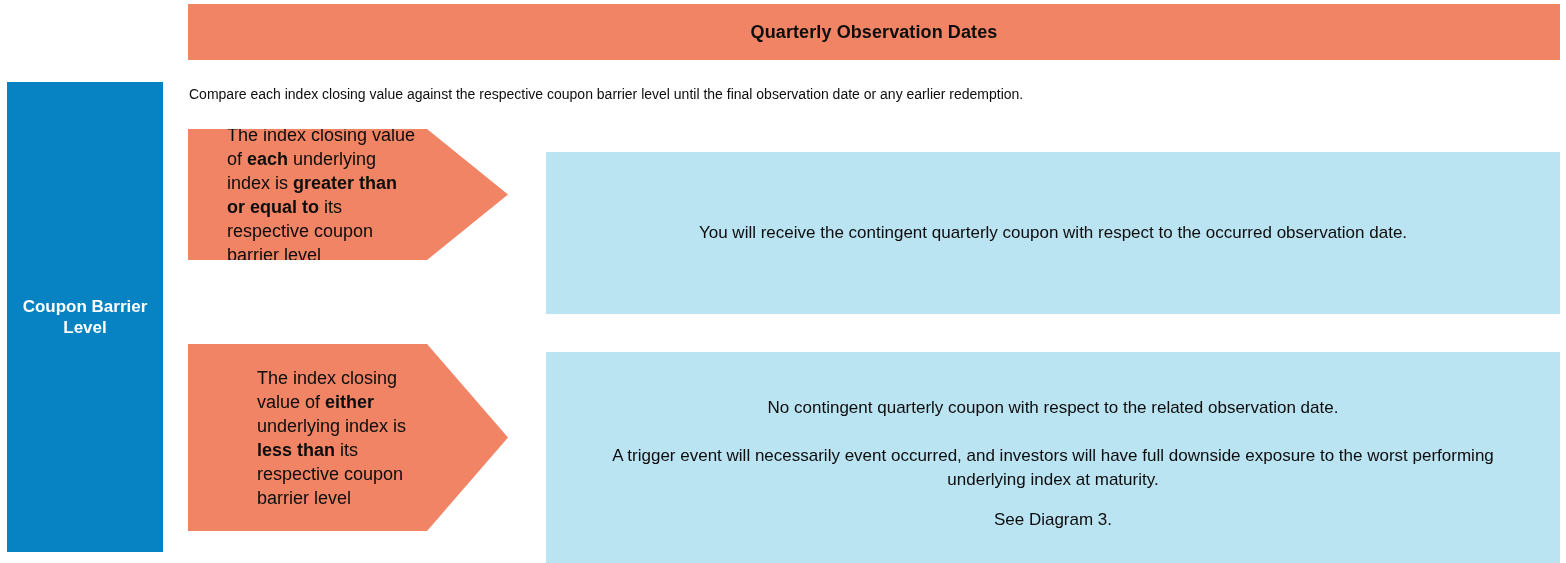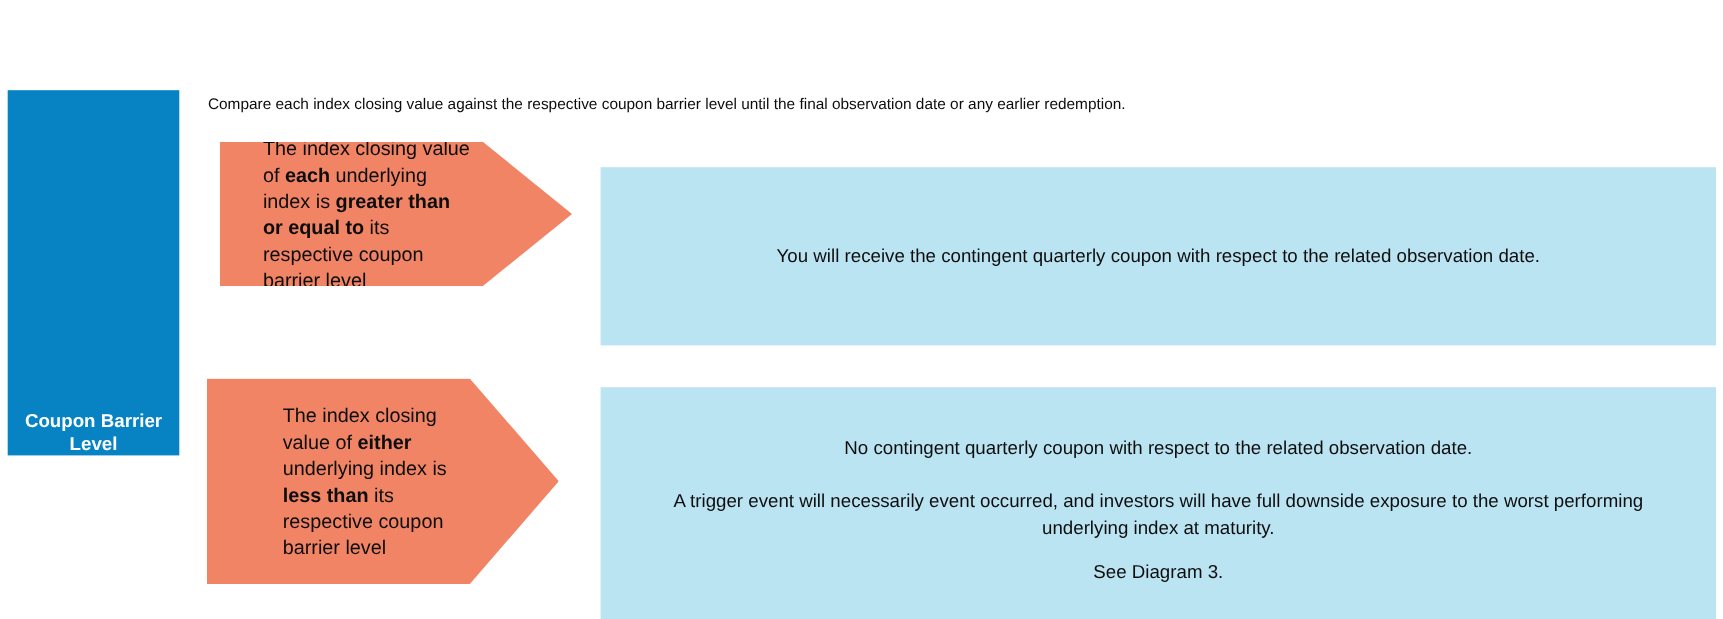--- a/index.html
+++ b/index.html
@@ -18,24 +18,24 @@
     background: #ffffff;
     overflow: hidden;
   }
 
   
   .left-panel {
     position: absolute;
     left: 7px;
     top: 82px;
     width: 156px;
-    height: 332px;
+    height: 470px;
     background: var(--brand-blue, #0783c4);
     display: flex;
-    align-items: flex-end;
+    align-items: center;
     justify-content: center;
     box-sizing: border-box;
     padding: 0 6px;
   }
   .left-panel-label {
     color: #ffffff;
     font-size: 17px;
     font-weight: bold;
     line-height: 21px;
     text-align: center;
@@ -78,21 +78,21 @@
     position: absolute;
     left: 188px;
     width: 320px;
     background: var(--accent-orange, #f08464);
     -webkit-clip-path: polygon(0 0, 74.7% 0, 100% 50%, 74.7% 100%, 0 100%);
     clip-path: polygon(0 0, 74.7% 0, 100% 50%, 74.7% 100%, 0 100%);
     display: flex;
     align-items: center;
     box-sizing: border-box;
   }
-  .arrow-1 { top: 129px; height: 131px; margin-left: 12px; }
+  .arrow-1 { top: 129px; height: 131px; }
   .arrow-2 { top: 344px; height: 187px; padding-left: 30px; }
   .arrow-text {
     font-size: 18px;
     line-height: 24px;
     color: #0d0d0d;
     padding-left: 39px;
     padding-right: 88px;
     text-align: left;
   }
   .arrow-text b { font-weight: bold; }
@@ -125,30 +125,33 @@
 </style>
 </head>
 <body>
 
 <div id="diagram">
 
   <div class="left-panel">
     <div class="left-panel-label">Coupon Barrier Level</div>
   </div>
 
+  <div class="header-banner">
+    <div class="header-title">Quarterly Observation Dates</div>
+  </div>
 
   <div class="intro-text">Compare each index closing value against the respective coupon barrier level until the final observation date or any earlier redemption.</div>
 
   <div class="arrow arrow-1">
     <div class="arrow-text"><span>The index closing value of </span><b>each</b><span> underlying index is </span><b>greater than or equal to</b><span> its respective coupon barrier level</span></div>
   </div>
 
   <div class="outcome outcome-1">
     <div class="outcome-body">
-        <p class="outcome-para">You will receive the contingent quarterly coupon with respect to the related observation date.</p>
+        <p class="outcome-para">You will receive the contingent quarterly coupon with respect to the occurred observation date.</p>
       </div>
   </div>
 
   <div class="arrow arrow-2">
     <div class="arrow-text"><span>The index closing value of </span><b>either</b><span> underlying index is </span><b>less than</b><span> its respective coupon barrier level</span></div>
   </div>
 
   <div class="outcome outcome-2">
     <div class="outcome-body">
         <p class="outcome-para">No contingent quarterly coupon with respect to the related observation date.</p>

